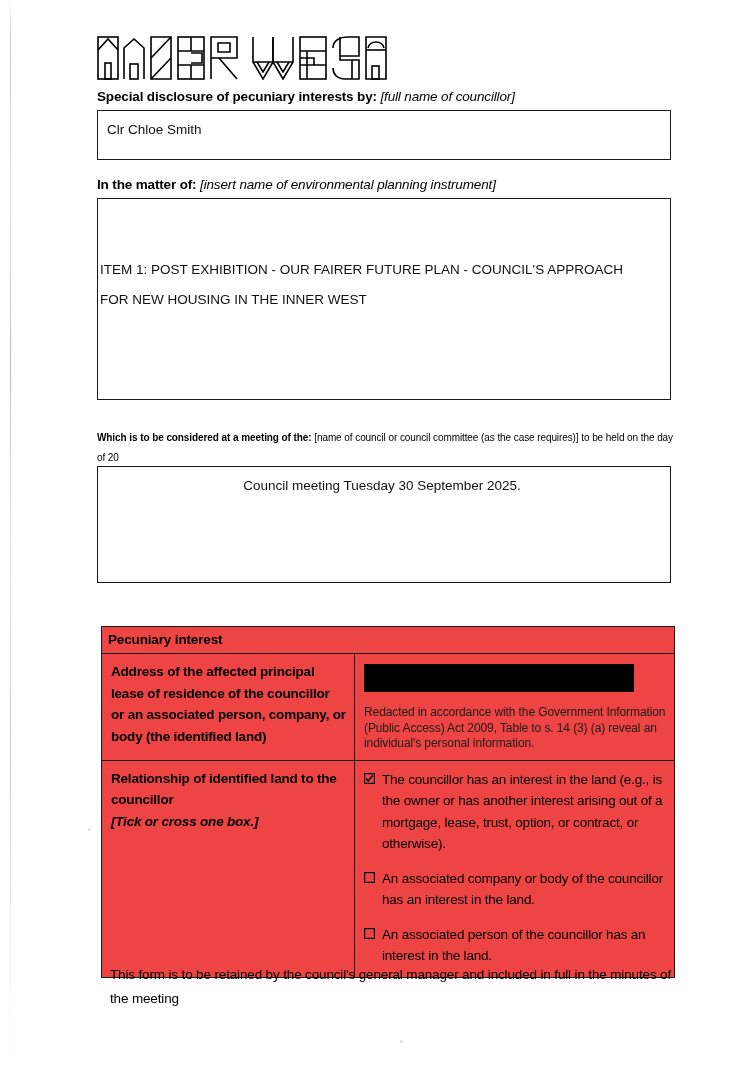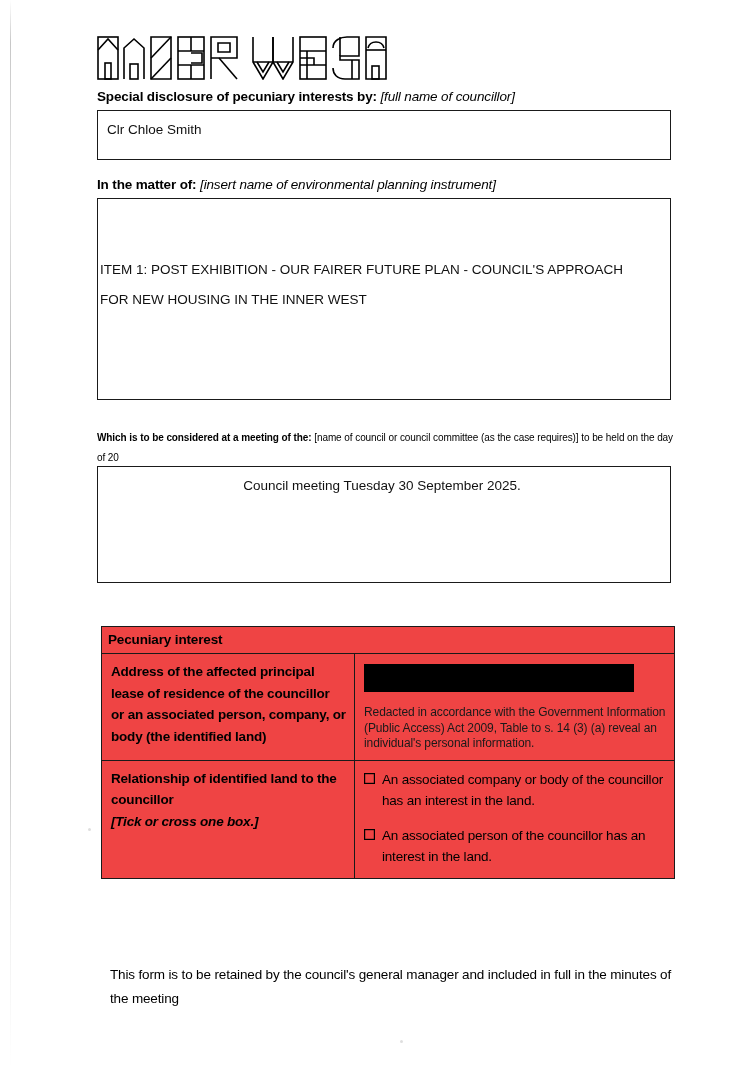--- a/index.html
+++ b/index.html
@@ -278,20 +278,29 @@
       </div>
     </div>
 
     <div class="prow">
       <div class="pcell-left">
         <span>Relationship of identified land to the councillor</span><br>
         <span class="ital">[Tick or cross one box.]</span>
       </div>
       <div class="pcell-right">
 
+        <div class="opt">
+          <span class="opt-box">
+            <svg width="11" height="11" viewBox="0 0 11 11" xmlns="http://www.w3.org/2000/svg">
+              <rect x="0.6" y="0.6" width="9.8" height="9.8" fill="none" stroke="#000" stroke-width="1.2"></rect>
+              <path d="M2.3 5.6 L4.3 8.0 L8.7 2.3" fill="none" stroke="#000" stroke-width="1.5"></path>
+            </svg>
+          </span>
+          <span class="opt-text">The councillor has an interest in the land (e.g., is the owner or has another interest arising out of a mortgage, lease, trust, option, or contract, or otherwise).</span>
+        </div>
 
         <div class="opt">
           <span class="opt-box">
             <svg width="11" height="11" viewBox="0 0 11 11" xmlns="http://www.w3.org/2000/svg">
               <rect x="0.6" y="0.6" width="9.8" height="9.8" fill="none" stroke="#000" stroke-width="1.2"></rect>
             </svg>
           </span>
           <span class="opt-text">An associated company or body of the councillor has an interest in the land.</span>
         </div>
 

